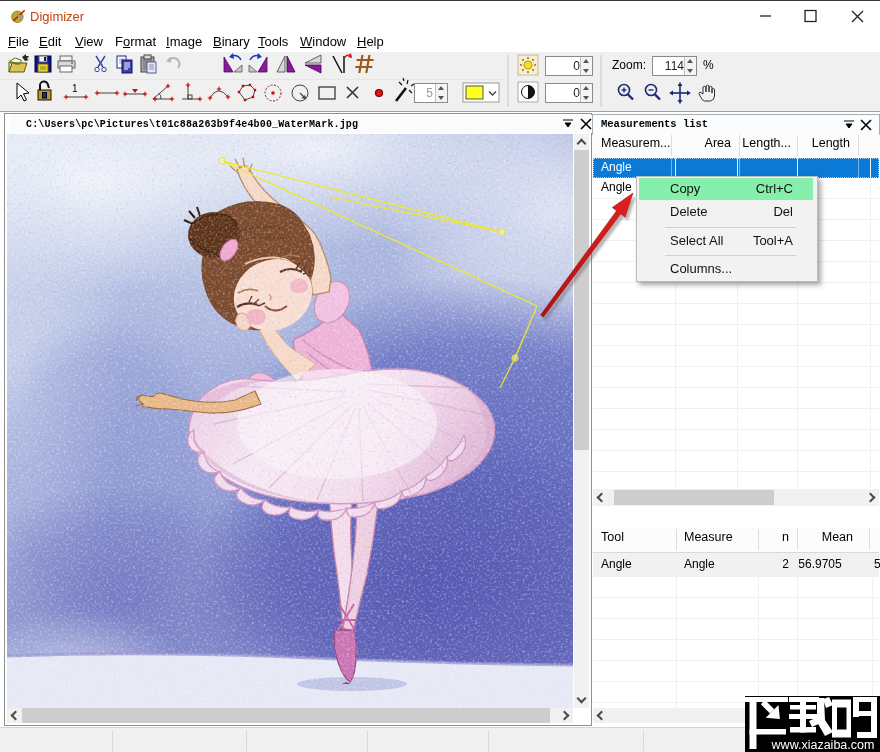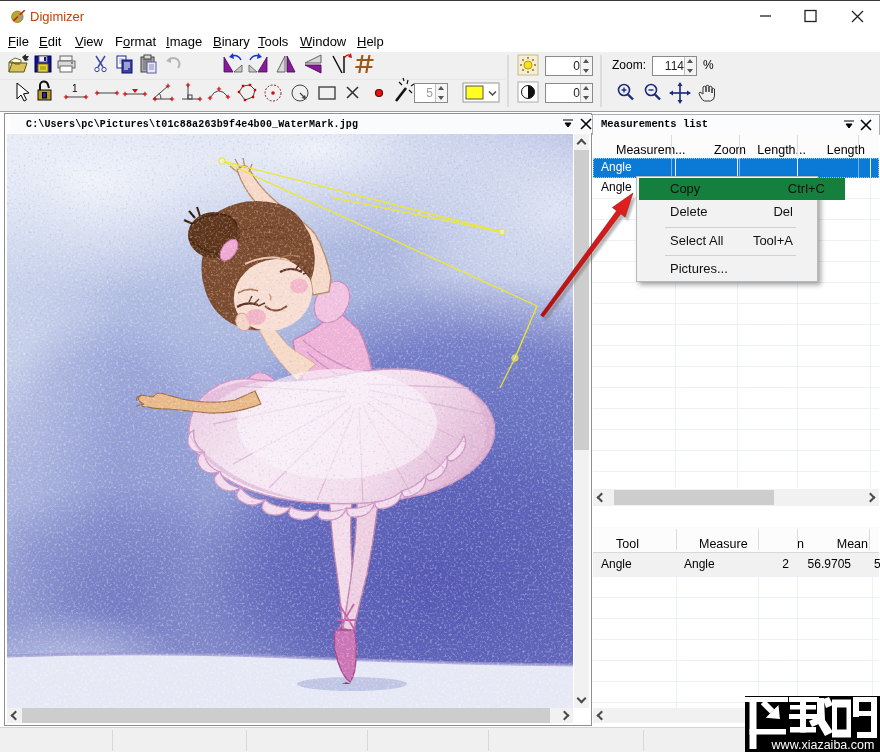--- a/index.html
+++ b/index.html
@@ -27,33 +27,33 @@
 #cvscroll{left:569px;top:20px;width:15px;height:574px;background:#f1f1f1;}
 #chscroll{left:2px;top:594px;width:566px;height:15px;background:#f1f1f1;}
 .sbthumb{position:absolute;background:#cdcdcd;}
 .chev{position:absolute;width:5px;height:5px;border-left:2px solid #4a4a4a;border-bottom:2px solid #4a4a4a;}
 
 #rpanel{left:592px;top:113px;width:288px;height:639px;background:#fff;}
 .ptitle{position:absolute;left:0;width:286px;height:19px;background:#fbfcfd;border:1px solid #a8adb2;border-bottom:1px solid #c9ced3;}
 .ptext{position:absolute;left:8px;top:3px;font-family:"Liberation Mono",monospace;font-weight:bold;font-size:10.5px;color:#000;}
 .pbtn{position:absolute;top:2px;font-size:12px;color:#222;}
 .hdrrow{position:absolute;left:1px;width:286px;height:25px;background:#fcfcfd;border-bottom:1px solid #d9d9d9;font-size:12.5px;color:#000;}
-.hc{position:absolute;top:10px;margin-left:15px;}
+.hc{position:absolute;top:3px;}
 .colline{position:absolute;top:2px;width:1px;height:21px;background:#dcdcdc;}
 .gridv{position:absolute;width:1px;background:#edf1f6;}
 .gridh{position:absolute;left:1px;width:286px;height:1px;background:#edf1f6;}
 .row{position:absolute;left:1px;width:286px;height:20px;font-size:12px;color:#000;}
 #selrow{background:#0b79d6;color:#fff;outline:1px dotted #9fc9ef;outline-offset:-1px;}
 
 #ctxmenu{left:636px;top:176px;width:180px;height:104px;background:#f2f2f2;border:1px solid #bababa;box-shadow:3px 3px 5px rgba(0,0,0,0.35);z-index:40;}
 .mitem{position:absolute;left:2px;width:174px;height:22px;font-size:13px;color:#111;}
 .mlabel{position:absolute;left:31px;top:3px;}
 .mshort{position:absolute;right:20px;top:3px;}
 .msep{position:absolute;left:28px;width:131px;height:1px;background:#d0d0d0;}
-#hilite{background:#15803d;padding-left:32px;}
+#hilite{background:#86efac;}
 
 #statusbar{left:0;top:727px;width:880px;height:25px;background:#f0f0f0;border-top:1px solid #d4d4d4;}
 .ssep{position:absolute;top:2px;width:1px;height:21px;background:#d8d8d8;}
 #watermark{left:745px;top:696px;width:135px;height:56px;background:#000;z-index:60;}
 #arrowsvg{left:500px;top:170px;width:200px;height:170px;z-index:30;pointer-events:none;}
 </style>
 </head>
 <body>
 <div class="abs" id="topline"></div>
 <div class="abs" id="titlebar">
@@ -551,21 +551,21 @@
     <div class="ptext">Measurements list</div>
     <svg class="pbtn" style="left:250px;top:5px" width="12" height="10" viewBox="0 0 12 10">
         <path d="M1 1 h10 M3 4 l3 4 l3 -4 z" stroke="#000" fill="#000"></path>
       </svg>
     <svg class="pbtn" style="left:267px;top:4px" width="12" height="12" viewBox="0 0 12 12">
         <path d="M1 1 L11 11 M11 1 L1 11" stroke="#000" stroke-width="1.6"></path>
       </svg>
   </div>
   <div class="hdrrow" style="top:20px">
     <div class="hc" style="left:8px">Measurem...</div>
-    <div class="hc" style="left:78px;width:60px;text-align:right">Zoom</div>
+    <div class="hc" style="left:78px;width:60px;text-align:right">Area</div>
     <div class="hc" style="left:146px;width:52px;text-align:right">Length...</div>
     <div class="hc" style="left:204px;width:53px;text-align:right">Length</div>
     <div class="colline" style="left:78px"></div>
     <div class="colline" style="left:146px"></div>
     <div class="colline" style="left:204px"></div>
     <div class="colline" style="left:265px"></div>
   </div>
   <div class="row" id="selrow" style="top:45px">
       <span style="position:absolute;left:8px;top:2px">Angle</span>
     <div style="position:absolute;left:78px;top:0;width:1px;height:20px;background:rgba(255,255,255,0.45)"></div>
@@ -610,21 +610,21 @@
     <div class="hc" style="left:210px;width:50px;text-align:right">Mean</div>
     <div class="colline" style="left:83px"></div>
     <div class="colline" style="left:165px"></div>
     <div class="colline" style="left:204px"></div>
     <div class="colline" style="left:276px"></div>
   </div>
   <div class="row" style="top:440px;background:#f1f1f1;height:23px">
     <span style="position:absolute;left:8px;top:4px">Angle</span>
     <span style="position:absolute;left:91px;top:4px">Angle</span>
     <span style="position:absolute;left:150px;top:4px;width:46px;text-align:right">2</span>
-    <span style="position:absolute;left:196px;top:4px;width:62px;text-align:right">56.9705</span>
+    <span style="position:absolute;left:196px;top:4px;width:62px;text-align:center">56.9705</span>
     <span style="position:absolute;left:281px;top:4px">5</span>
   </div>
   <div id="sgrid">
       <div class="gridh" style="top:463px"></div>
       <div class="gridh" style="top:484px"></div>
       <div class="gridh" style="top:505px"></div>
       <div class="gridh" style="top:526px"></div>
       <div class="gridh" style="top:547px"></div>
       <div class="gridh" style="top:568px"></div>
       <div class="gridh" style="top:589px"></div>
@@ -647,21 +647,21 @@
       <span class="mlabel">Delete</span>
       <span class="mshort">Del</span>
     </div>
   <div class="msep" style="top:50px"></div>
   <div class="mitem" style="top:53px">
       <span class="mlabel">Select All</span>
       <span class="mshort">Tool+A</span>
     </div>
   <div class="msep" style="top:78px"></div>
   <div class="mitem" style="top:81px">
-      <span class="mlabel">Pictures...</span>
+      <span class="mlabel">Columns...</span>
     </div>
 </div>
 <svg class="abs" id="arrowsvg" viewBox="0 0 200 170">
   <defs>
       <linearGradient id="redg" x1="0" y1="1" x2="1" y2="0">
     <stop offset="0" stop-color="#b40e0e"></stop>
         <stop offset="1" stop-color="#e42020"></stop>
   </linearGradient>
   <filter id="ablur" x="-20%" y="-20%" width="140%" height="140%">
         <feGaussianBlur stdDeviation="1.3"></feGaussianBlur>

